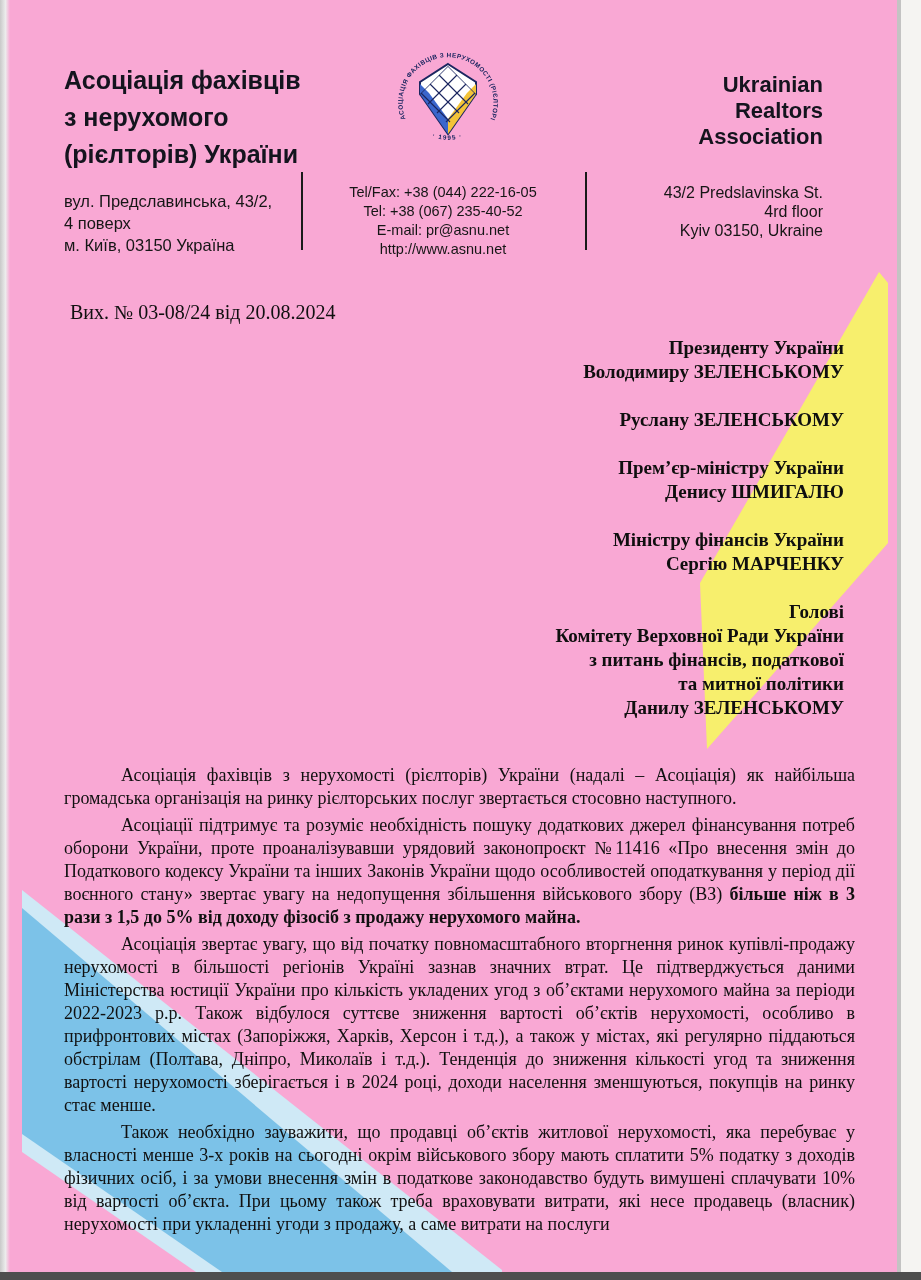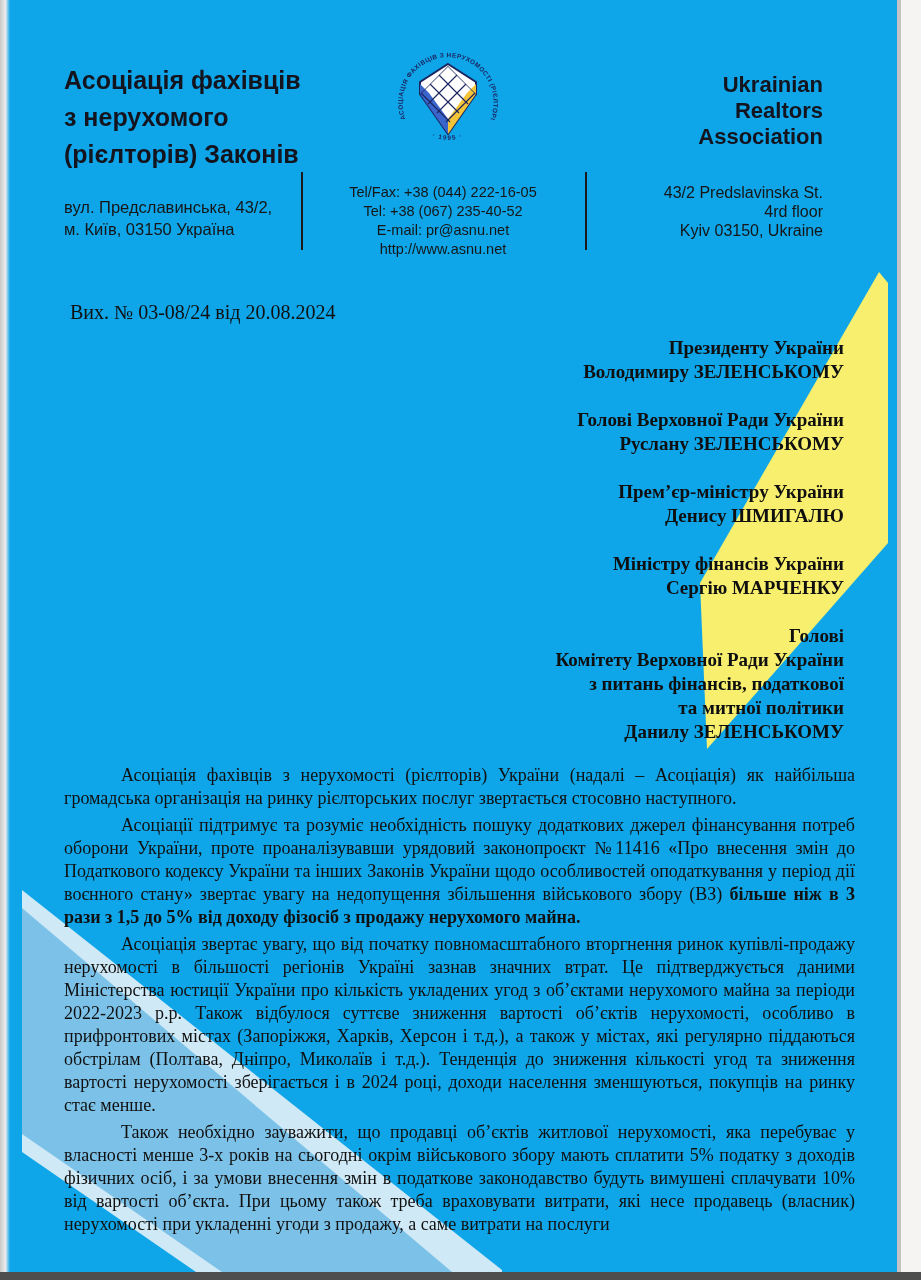--- a/index.html
+++ b/index.html
@@ -1,17 +1,17 @@
 <!DOCTYPE html>
 <html><head>
 <meta charset="utf-8">
 <style>
   html,body{margin:0;padding:0;background:#e8e8e8;}
   .page{
-    position:relative;width:921px;height:1280px;background:#0ea5e9;
+    position:relative;width:921px;height:1280px;background:#f9a8d4;
     margin:0 auto;overflow:hidden;
     font-family:"Liberation Serif","DejaVu Serif",serif;color:#141414;
   }
   
   .scan-left{position:absolute;left:0;top:0;width:10px;height:1272px;
     background:linear-gradient(to right,#c9c9c9,#ececec 55%,rgba(255,255,255,0));z-index:3;}
   .scan-right-line{position:absolute;left:897px;top:0;width:4px;height:1272px;background:#c3c3c3;z-index:3;}
   .scan-right-area{position:absolute;left:901px;top:0;width:20px;height:1272px;background:#f5f4f2;z-index:3;}
   .scan-bottom{position:absolute;left:0;top:1272px;width:921px;height:8px;background:#4e4e4e;z-index:4;}
   
@@ -22,21 +22,21 @@
     clip-path:polygon(22px 890px,502px 1270px,502px 1272px,196px 1272px,22px 1152px);}
   .decor-blue{background:#7cc2e8;filter:blur(1.5px);
     clip-path:polygon(22px 908px,452px 1272px,222px 1272px,22px 1134px);}
   
   .hdr-uk{position:absolute;left:64px;top:62px;width:280px;z-index:2;
     font-family:"Liberation Sans","DejaVu Sans",sans-serif;font-weight:bold;
     font-size:25px;line-height:37px;color:#14141e;}
   .hdr-en{position:absolute;right:98px;top:72px;width:260px;text-align:right;z-index:2;
     font-family:Liberation Sans, sans-serif;font-weight:bold;
     font-size:22px;line-height:26px;color:#14141e;}
-  .addr-uk{position:absolute;left:64px;top:196px;width:240px;z-index:2;
+  .addr-uk{position:absolute;left:64px;top:190px;width:240px;z-index:2;
     font-family:"Liberation Sans","DejaVu Sans",sans-serif;font-size:16.5px;line-height:22px;color:#161616;}
   .contact{position:absolute;left:318px;top:183px;width:250px;text-align:center;z-index:2;
     font-family:"Liberation Sans","DejaVu Sans",sans-serif;font-size:14.5px;line-height:19px;color:#161616;}
   .addr-en{position:absolute;right:98px;top:183px;width:230px;text-align:right;z-index:2;
     font-family:"Liberation Sans","DejaVu Sans",sans-serif;font-size:16px;line-height:19px;color:#161616;}
   .vdiv{position:absolute;top:172px;width:2px;height:78px;background:#1a1a1a;z-index:2;}
   .vdiv-1{left:301px;} .vdiv-2{left:585px;}
   .logo-wrap{position:absolute;left:388px;top:40px;width:120px;height:120px;z-index:2;}
   
   .refline{position:absolute;left:70px;top:301px;z-index:2;font-size:20px;color:#101010;}
@@ -61,21 +61,21 @@
   <div class="decor decor-blue"></div>
 
   <div class="scan-left"></div>
   <div class="scan-right-line"></div>
   <div class="scan-right-area"></div>
   <div class="scan-bottom"></div>
 
   <div class="hdr-uk">
     <div>Асоціація фахівців</div>
     <div>з нерухомого</div>
-    <div>(рієлторів) Законів</div>
+    <div>(рієлторів) України</div>
   </div>
 
   <div class="logo-wrap">
     <svg viewBox="0 0 120 120" width="120" height="120">
       <defs>
         <path id="ringTop" d="M 17.5,79 A 45.5,45.5 0 1 1 102.5,79" fill="none"></path>
         <path id="ringBottom" d="M 33,90 A 42,42 0 0 0 87,90" fill="none"></path>
         <clipPath id="latticeClip">
             <polygon points="60,26 89,55 60,90 31,55"></polygon>
           </clipPath>
@@ -99,20 +99,21 @@
   </div>
 
   <div class="hdr-en">
     <div>Ukrainian</div>
     <div>Realtors</div>
     <div>Association</div>
   </div>
 
   <div class="addr-uk">
     <div>вул. Предславинська, 43/2,</div>
+    <div>4 поверх</div>
     <div>м. Київ, 03150 Україна</div>
   </div>
   <div class="vdiv vdiv-1"></div>
   <div class="contact">
     <div>Tel/Fax: +38 (044) 222-16-05</div>
     <div>Tel: +38 (067) 235-40-52</div>
     <div>E-mail: pr@asnu.net</div>
     <div>http://www.asnu.net</div>
   </div>
   <div class="vdiv vdiv-2"></div>
@@ -123,21 +124,20 @@
   </div>
 
   <div class="refline">Вих. № 03-08/24 від 20.08.2024</div>
 
   <div class="addressees">
     <div class="addr-group">
       <div>Президенту України</div>
       <div>Володимиру ЗЕЛЕНСЬКОМУ</div>
     </div>
     <div class="addr-group">
-      <div>Голові Верховної Ради України</div>
       <div>Руслану ЗЕЛЕНСЬКОМУ</div>
     </div>
     <div class="addr-group">
       <div>Прем’єр-міністру України</div>
       <div>Денису ШМИГАЛЮ</div>
     </div>
     <div class="addr-group">
       <div>Міністру фінансів України</div>
       <div>Сергію МАРЧЕНКУ</div>
     </div>

